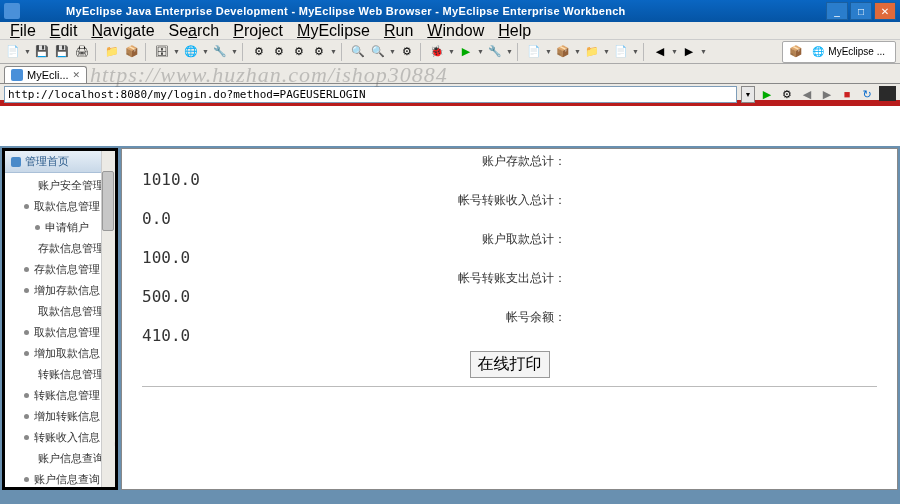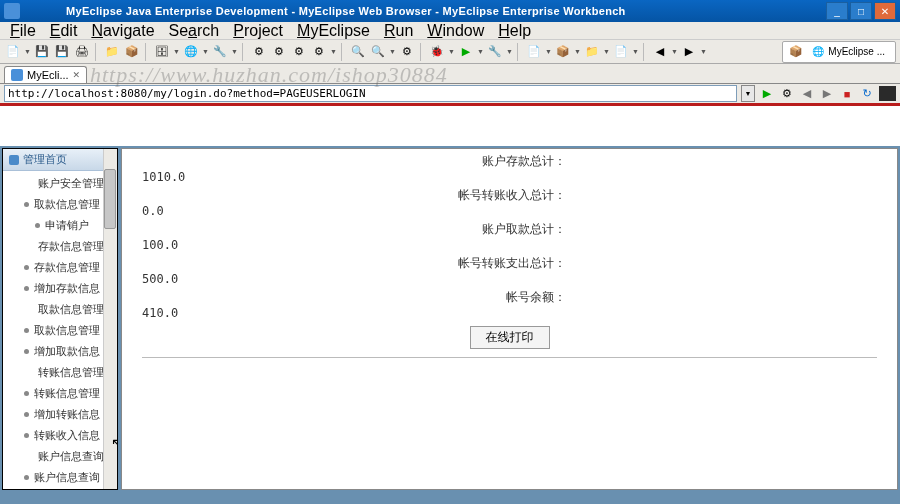--- a/index.html
+++ b/index.html
@@ -22,49 +22,49 @@
 .tb-drop { width: 7px; font-size: 7px; color: #555; }
 .persp-area { margin-left: auto; display: flex; align-items: center; gap: 2px; background: #fff; border: 1px solid #aaa; border-radius: 2px; padding: 1px 4px; }
 .persp-btn { padding: 1px 6px; font-size: 10px; display: flex; align-items: center; gap: 3px; }
 
 .tabarea { background: #eceae5; height: 20px; display: flex; align-items: flex-end; padding: 0 4px; border-bottom: 1px solid #888; position: relative; }
 .tab { background: #fff; border: 1px solid #888; border-bottom: none; border-radius: 3px 3px 0 0; padding: 2px 6px; font-size: 11px; display: flex; align-items: center; gap: 4px; }
 .tab-icon { width: 12px; height: 12px; background: #4a90d9; border-radius: 2px; }
 .tab-close { color: #666; font-size: 9px; cursor: pointer; }
 .watermark { position: absolute; left: 90px; top: -2px; font-size: 22px; color: rgba(100,100,100,0.35); font-style: italic; font-family: "Times New Roman", serif; letter-spacing: 1px; pointer-events: none; }
 
-.addrbar { background: #eceae5; height: 22px; display: flex; align-items: center; padding: 2px 4px; gap: 4px; border-bottom: 3px solid #b91c1c; }
+.addrbar { background: #eceae5; height: 22px; display: flex; align-items: flex-start; padding: 2px 4px; gap: 4px; border-bottom: 6px solid #b91c1c; }
 .addr-input { flex: 1; height: 17px; border: 1px solid #7e9db9; background: #fff; font-size: 11px; padding: 0 3px; font-family: monospace; }
 .addr-drop { width: 14px; height: 17px; border: 1px solid #888; background: #e8e8e8; display: flex; align-items: center; justify-content: center; font-size: 7px; }
 .addr-btn { width: 16px; height: 16px; display: flex; align-items: center; justify-content: center; font-size: 11px; }
 
 .spacer { height: 40px; background: #fff; }
 
 .content { display: flex; height: 378px; background: #6990b0; padding: 2px; gap: 3px; position: relative; }
 .content::before, .content::after { content:""; position: absolute; background:#6990b0; }
 .content::before { top:0; left:0; right:0; height:2px; }
 .content::after { left:0; top:0; bottom:0; width:2px; }
 
-.sidebar { width: 116px; background: #fff; border: 1px solid #000000; height: 342px; overflow: hidden; position: relative; }
+.sidebar { width: 116px; background: #fff; border: 3px solid #000000; height: 342px; overflow: hidden; position: relative; }
 .side-scroll-phantom { position:absolute; right:0; top:0; bottom:0; width:14px; background:#eceae5; border-left:1px solid #ccc; }
 .side-scroll-thumb { position:absolute; right:1px; top:20px; width:12px; height:60px; background:#c7c7c7; border:1px solid #999; border-radius:2px; }
 .side-header { background: linear-gradient(#e8f0f8, #c8d8e8); padding: 3px 6px; font-size: 11px; color: #2a5a8a; display: flex; align-items: center; gap: 4px; border-bottom:1px solid #aac0d8; }
 .side-header-icon { width:10px; height:10px; background:#4a8ac9; border-radius:2px; }
 .side-list { padding: 2px 0; }
 .side-item { display: flex; align-items: center; padding: 3px 6px 3px 10px; font-size: 11px; color: #333; cursor: pointer; white-space: nowrap; justify-content: center; }
 .side-item.sub { padding-left: 18px; }
 .side-bullet { width: 5px; height: 5px; background: #888; border-radius: 50%; margin-right: 5px; flex-shrink: 0; }
 .side-item.sub .side-bullet { visibility: hidden; }
 
 .mainpanel { flex: 1; background: #fff; border: 1px solid #888; height: 342px; display: flex; flex-direction: column; position: relative; }
 .main-body { flex:1; padding: 4px 20px; }
 .stat-row { display: flex; margin-bottom: 3px; font-size: 12px; flex-direction: column; }
 .stat-label { width: 430px; text-align: right; padding-right: 6px; color: #333; }
-.stat-value { text-align: left; color: #333; font-family: monospace; font-size:12px; }
-.print-btn { width: 80px; margin: 6px auto 0; display: block; padding: 2px 0; background: #f4f4f4; border: 1px solid #999; font-size: 12px; text-align: center; cursor: pointer; }
+.stat-value { text-align: left; color: #333; font-family: monospace; font-size:16px; }
+.print-btn { width: 80px; margin: 6px auto 0; display: block; padding: 2px 0; background: #f4f4f4; border: 1px solid #999; font-size: 16px; text-align: center; cursor: pointer; }
 .main-divider { border-top:1px solid #bbb; margin-top: 8px; }
 
 .cursor-phantom { position: absolute; left: 108px; top: 286px; font-size: 14px; color:#000; pointer-events:none; }
 </style>
 </head>
 <body>
 
 <div class="titlebar">
   <div class="icon"></div>
   <div class="titlebar-title">MyEclipse Java Enterprise Development - MyEclipse Web Browser - MyEclipse Enterprise Workbench</div>

